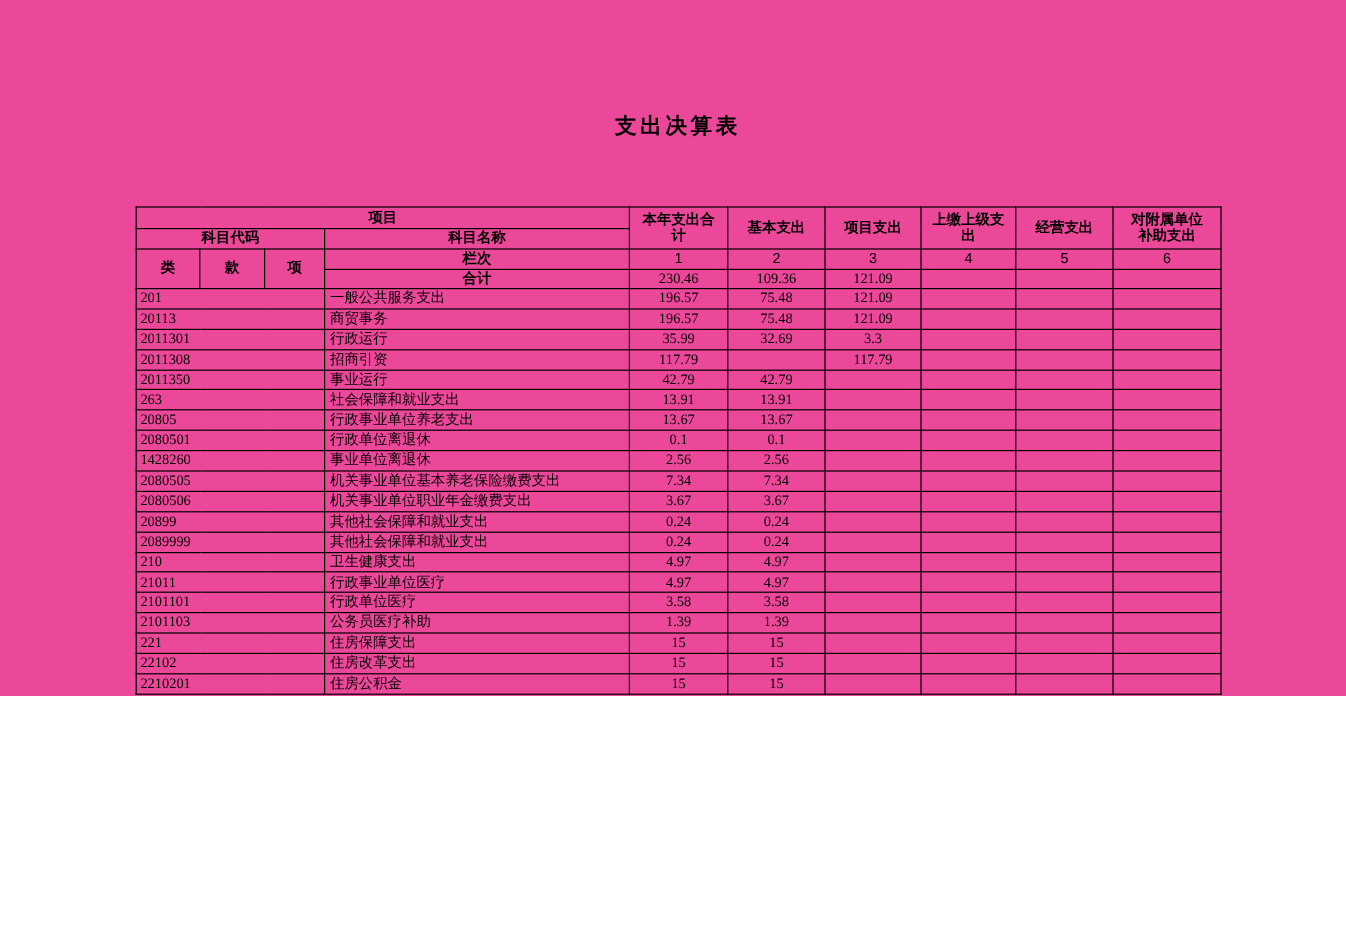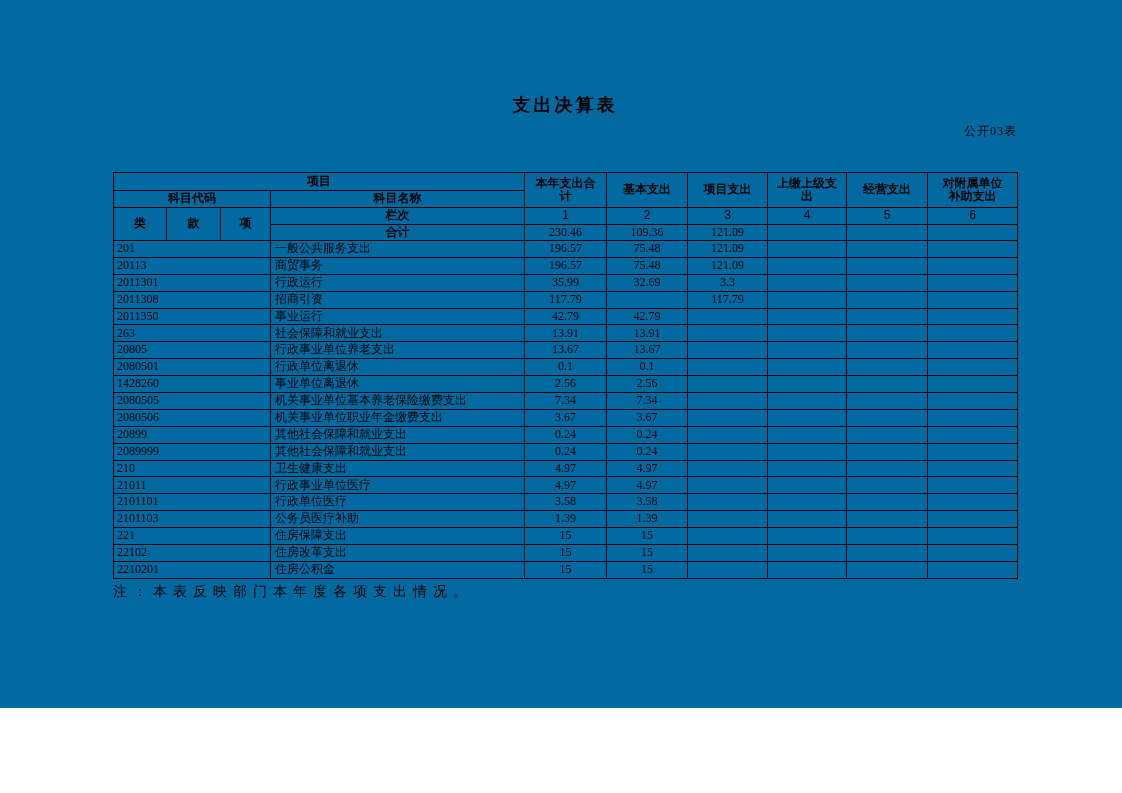--- a/index.html
+++ b/index.html
@@ -3,22 +3,22 @@
 <meta charset="utf-8">
 <style>
   html, body {
     margin: 0;
     padding: 0;
     background: #ffffff;
   }
   .page {
     position: relative;
     width: 1122px;
-    height: 708px;
-    background: #0369a1;
+    height: 580px;
+    background: #ec4899;
     color: #000000;
     font-family: "Liberation Serif", "DejaVu Serif", serif;
     overflow: hidden;
   }
   .doc-title {
     position: absolute;
     top: 93px;
     left: 113px;
     width: 904px;
     text-align: center;
@@ -107,21 +107,20 @@
     letter-spacing: 6px;
   }
 </style>
 </head>
 <body>
 
 <div class="page">
 
   <div class="doc-title">支出决算表</div>
 
-  <div class="form-code">公开03表</div>
 
 
   <table class="fin-table">
     <colgroup>
       <col style="width:53px">
         <col style="width:54px">
         <col style="width:50px">
         <col style="width:254px">
       <col style="width:82px">
         <col style="width:81px">

